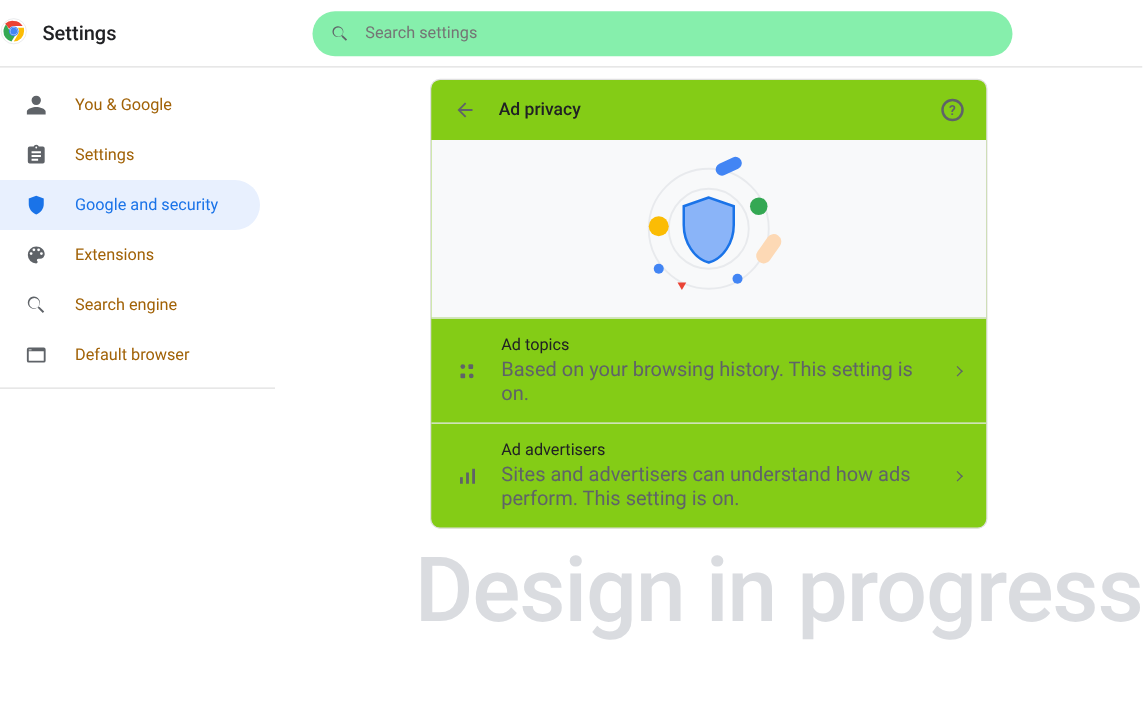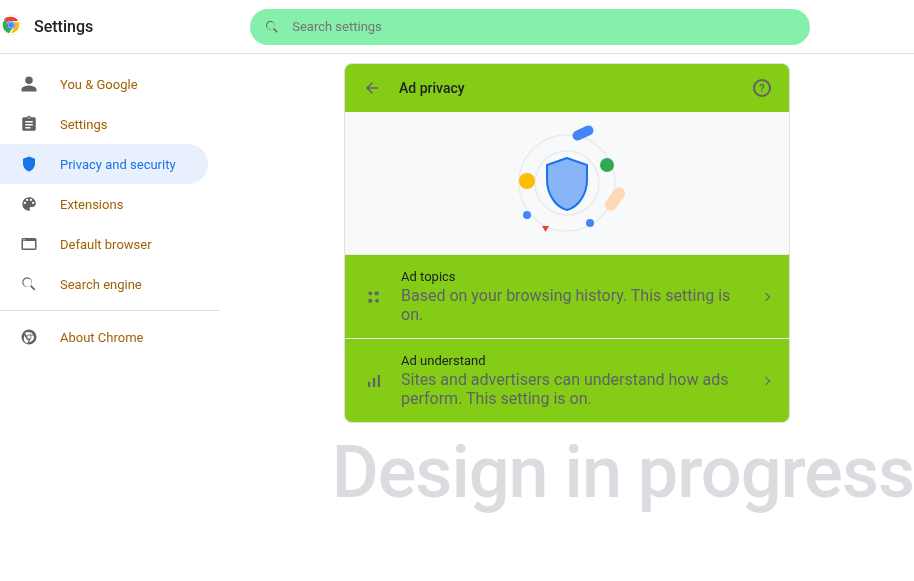--- a/index.html
+++ b/index.html
@@ -70,47 +70,41 @@
     <div class="nav-item">
       <svg class="nav-icon" viewBox="0 0 24 24" fill="currentColor">
           <path d="M19 3h-4.2A3 3 0 0 0 12 1a3 3 0 0 0-2.8 2H5a2 2 0 0 0-2 2v14a2 2 0 0 0 2 2h14a2 2 0 0 0 2-2V5a2 2 0 0 0-2-2zm-7 0a1 1 0 1 1-1 1 1 1 0 0 1 1-1zM7 8h10v2H7zm0 4h10v2H7zm0 4h7v2H7z"></path>
         </svg>
       <span class="nav-label">Settings</span>
     </div>
     <div class="nav-item active">
       <svg class="nav-icon" viewBox="0 0 24 24" fill="currentColor">
           <path d="M12 2 4 5v6c0 5 3.4 9.7 8 11 4.6-1.3 8-6 8-11V5z"></path>
         </svg>
-      <span class="nav-label">Privacy and security</span>
+      <span class="nav-label">Google and security</span>
     </div>
     <div class="nav-item">
       <svg class="nav-icon" viewBox="0 0 24 24" fill="currentColor">
           <path d="M12 3a9 9 0 0 0 0 18 1.5 1.5 0 0 0 1.1-2.5 1.5 1.5 0 0 1 1.1-2.5H16a5 5 0 0 0 5-5c0-4.4-4-8-9-8zM6.5 12A1.5 1.5 0 1 1 8 10.5 1.5 1.5 0 0 1 6.5 12zm3-4A1.5 1.5 0 1 1 11 6.5 1.5 1.5 0 0 1 9.5 8zm5 0A1.5 1.5 0 1 1 16 6.5 1.5 1.5 0 0 1 14.5 8zm3 4A1.5 1.5 0 1 1 19 10.5 1.5 1.5 0 0 1 17.5 12z"></path>
         </svg>
       <span class="nav-label">Extensions</span>
     </div>
     <div class="nav-item">
       <svg class="nav-icon" viewBox="0 0 24 24" fill="currentColor">
+          <path d="M15.5 14h-.79l-.28-.27a6.5 6.5 0 1 0-.7.7l.27.28v.79l5 5L20.49 19zM10 15.5A5.5 5.5 0 1 1 15.5 10 5.5 5.5 0 0 1 10 15.5z"></path>
+        </svg>
+      <span class="nav-label">Search engine</span>
+    </div>
+    <div class="nav-item">
+      <svg class="nav-icon" viewBox="0 0 24 24" fill="currentColor">
           <path d="M20 4H4a2 2 0 0 0-2 2v12a2 2 0 0 0 2 2h16a2 2 0 0 0 2-2V6a2 2 0 0 0-2-2zm0 14H4V8h16zM4 6h3v1H4z"></path>
         </svg>
       <span class="nav-label">Default browser</span>
     </div>
-    <div class="nav-item">
-      <svg class="nav-icon" viewBox="0 0 24 24" fill="currentColor">
-          <path d="M15.5 14h-.79l-.28-.27a6.5 6.5 0 1 0-.7.7l.27.28v.79l5 5L20.49 19zM10 15.5A5.5 5.5 0 1 1 15.5 10 5.5 5.5 0 0 1 10 15.5z"></path>
-        </svg>
-      <span class="nav-label">Search engine</span>
-    </div>
     <div class="nav-divider"></div>
-    <div class="nav-item">
-      <svg class="nav-icon" viewBox="0 0 24 24" fill="currentColor">
-          <path d="M12 2a10 10 0 1 0 10 10A10 10 0 0 0 12 2zm0 3.5a6.5 6.5 0 0 1 5.6 3.2H12a3.3 3.3 0 0 0-2.9 1.7L6.6 6.9A6.5 6.5 0 0 1 12 5.5zM5.5 12a6.5 6.5 0 0 1 .4-2.3l2.8 4.9a3.3 3.3 0 0 0 3.2 1.6l-2.5 4.3A6.5 6.5 0 0 1 5.5 12zm6.5 6.5 3-5.2a3.3 3.3 0 0 0-.4-3.4h3.7a6.5 6.5 0 0 1-6.3 8.6zM12 14.3A2.3 2.3 0 1 1 14.3 12 2.3 2.3 0 0 1 12 14.3z"></path>
-        </svg>
-      <span class="nav-label">About Chrome</span>
-    </div>
   </nav>
 
   <main class="main">
     <div class="card">
       <div class="card-header">
         <svg class="back-btn" viewBox="0 0 24 24" fill="currentColor">
             <path d="M20 11H7.8l5.6-5.6L12 4l-8 8 8 8 1.4-1.4L7.8 13H20z"></path>
           </svg>
         <span class="header-title">Ad privacy</span>
         <span class="help-btn">?</span>
@@ -142,21 +136,21 @@
         </div>
         <span class="row-arrow"></span>
       </div>
       <div class="row">
         <svg class="row-icon" viewBox="0 0 24 24" fill="currentColor">
             <rect x="4" y="13" width="3" height="7"></rect>
             <rect x="10.5" y="8" width="3" height="12"></rect>
             <rect x="17" y="4" width="3" height="16"></rect>
           </svg>
         <div class="row-text">
-          <div class="row-title">Ad understand</div>
+          <div class="row-title">Ad advertisers</div>
           <div class="row-desc">Sites and advertisers can understand how ads perform. This setting is on.</div>
         </div>
         <span class="row-arrow"></span>
       </div>
     </div>
   </main>
 </div>
 
 <div class="watermark">Design in progress</div>
 

